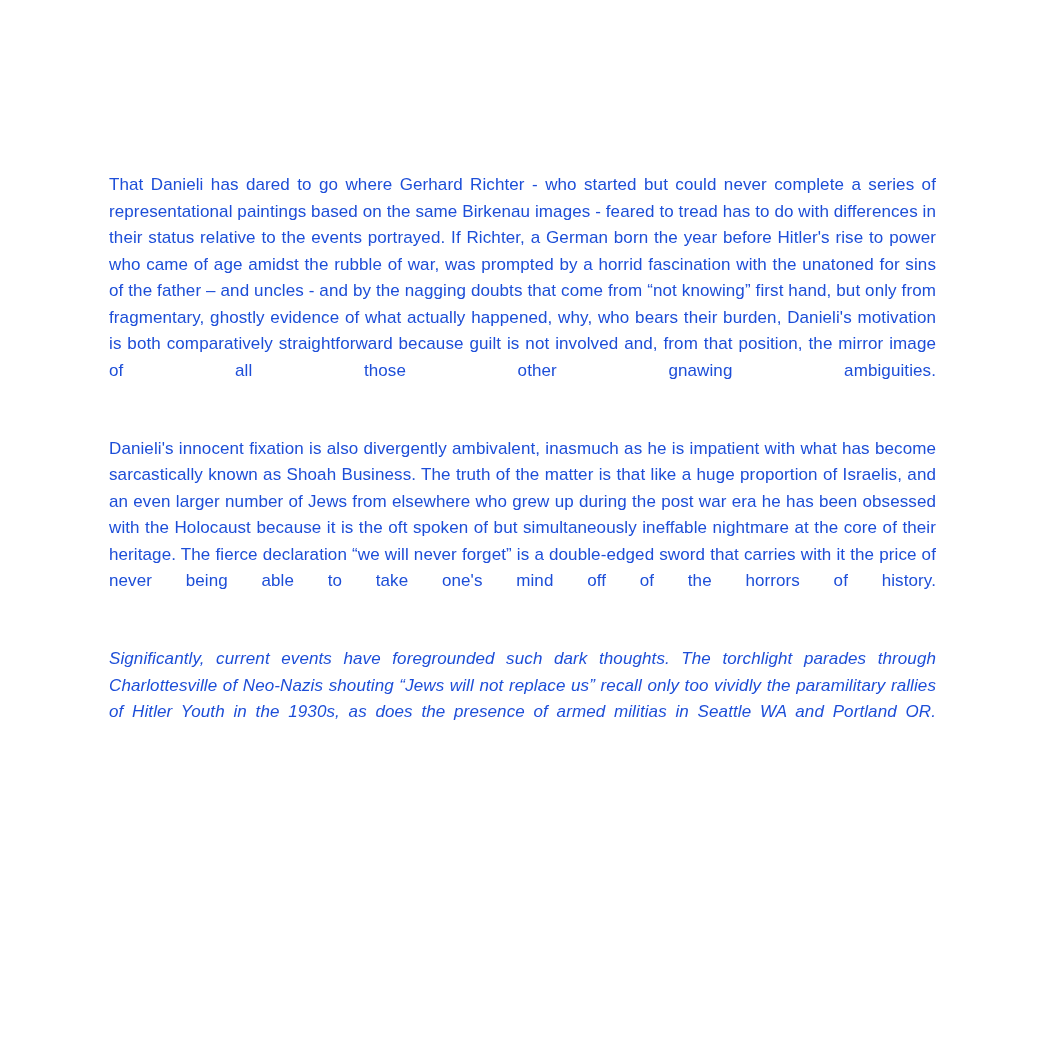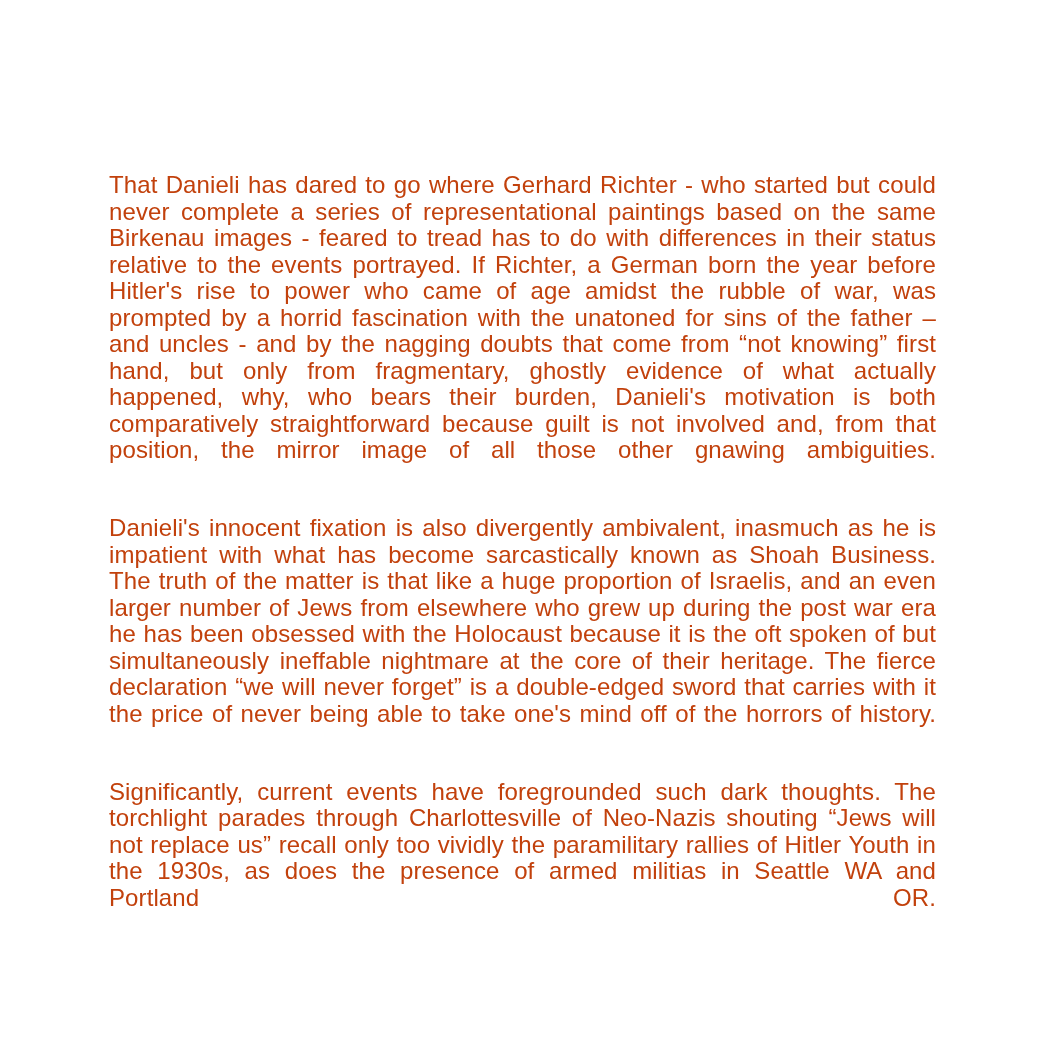--- a/index.html
+++ b/index.html
@@ -21,29 +21,30 @@
     background: #ffffff;
   }
   .text-column {
     position: absolute;
     left: 109px;
     top: 172px;
     width: 827px;
   }
   .para {
     margin: 0 0 25px 0;
-    font-size: 24px;
+    font-size: 17px;
     line-height: 26.5px;
     text-align: justify;
     letter-spacing: 0.1px;
-    color: #c2410c;
+    color: #1d4ed8;
     font-weight: 400;
   }
   .para:last-child {
     margin-bottom: 0;
+    font-style: italic;
   }
   
   .para::after {
     content: "";
     display: inline-block;
     width: 100%;
   }
 </style>
 </head>
 <body>

